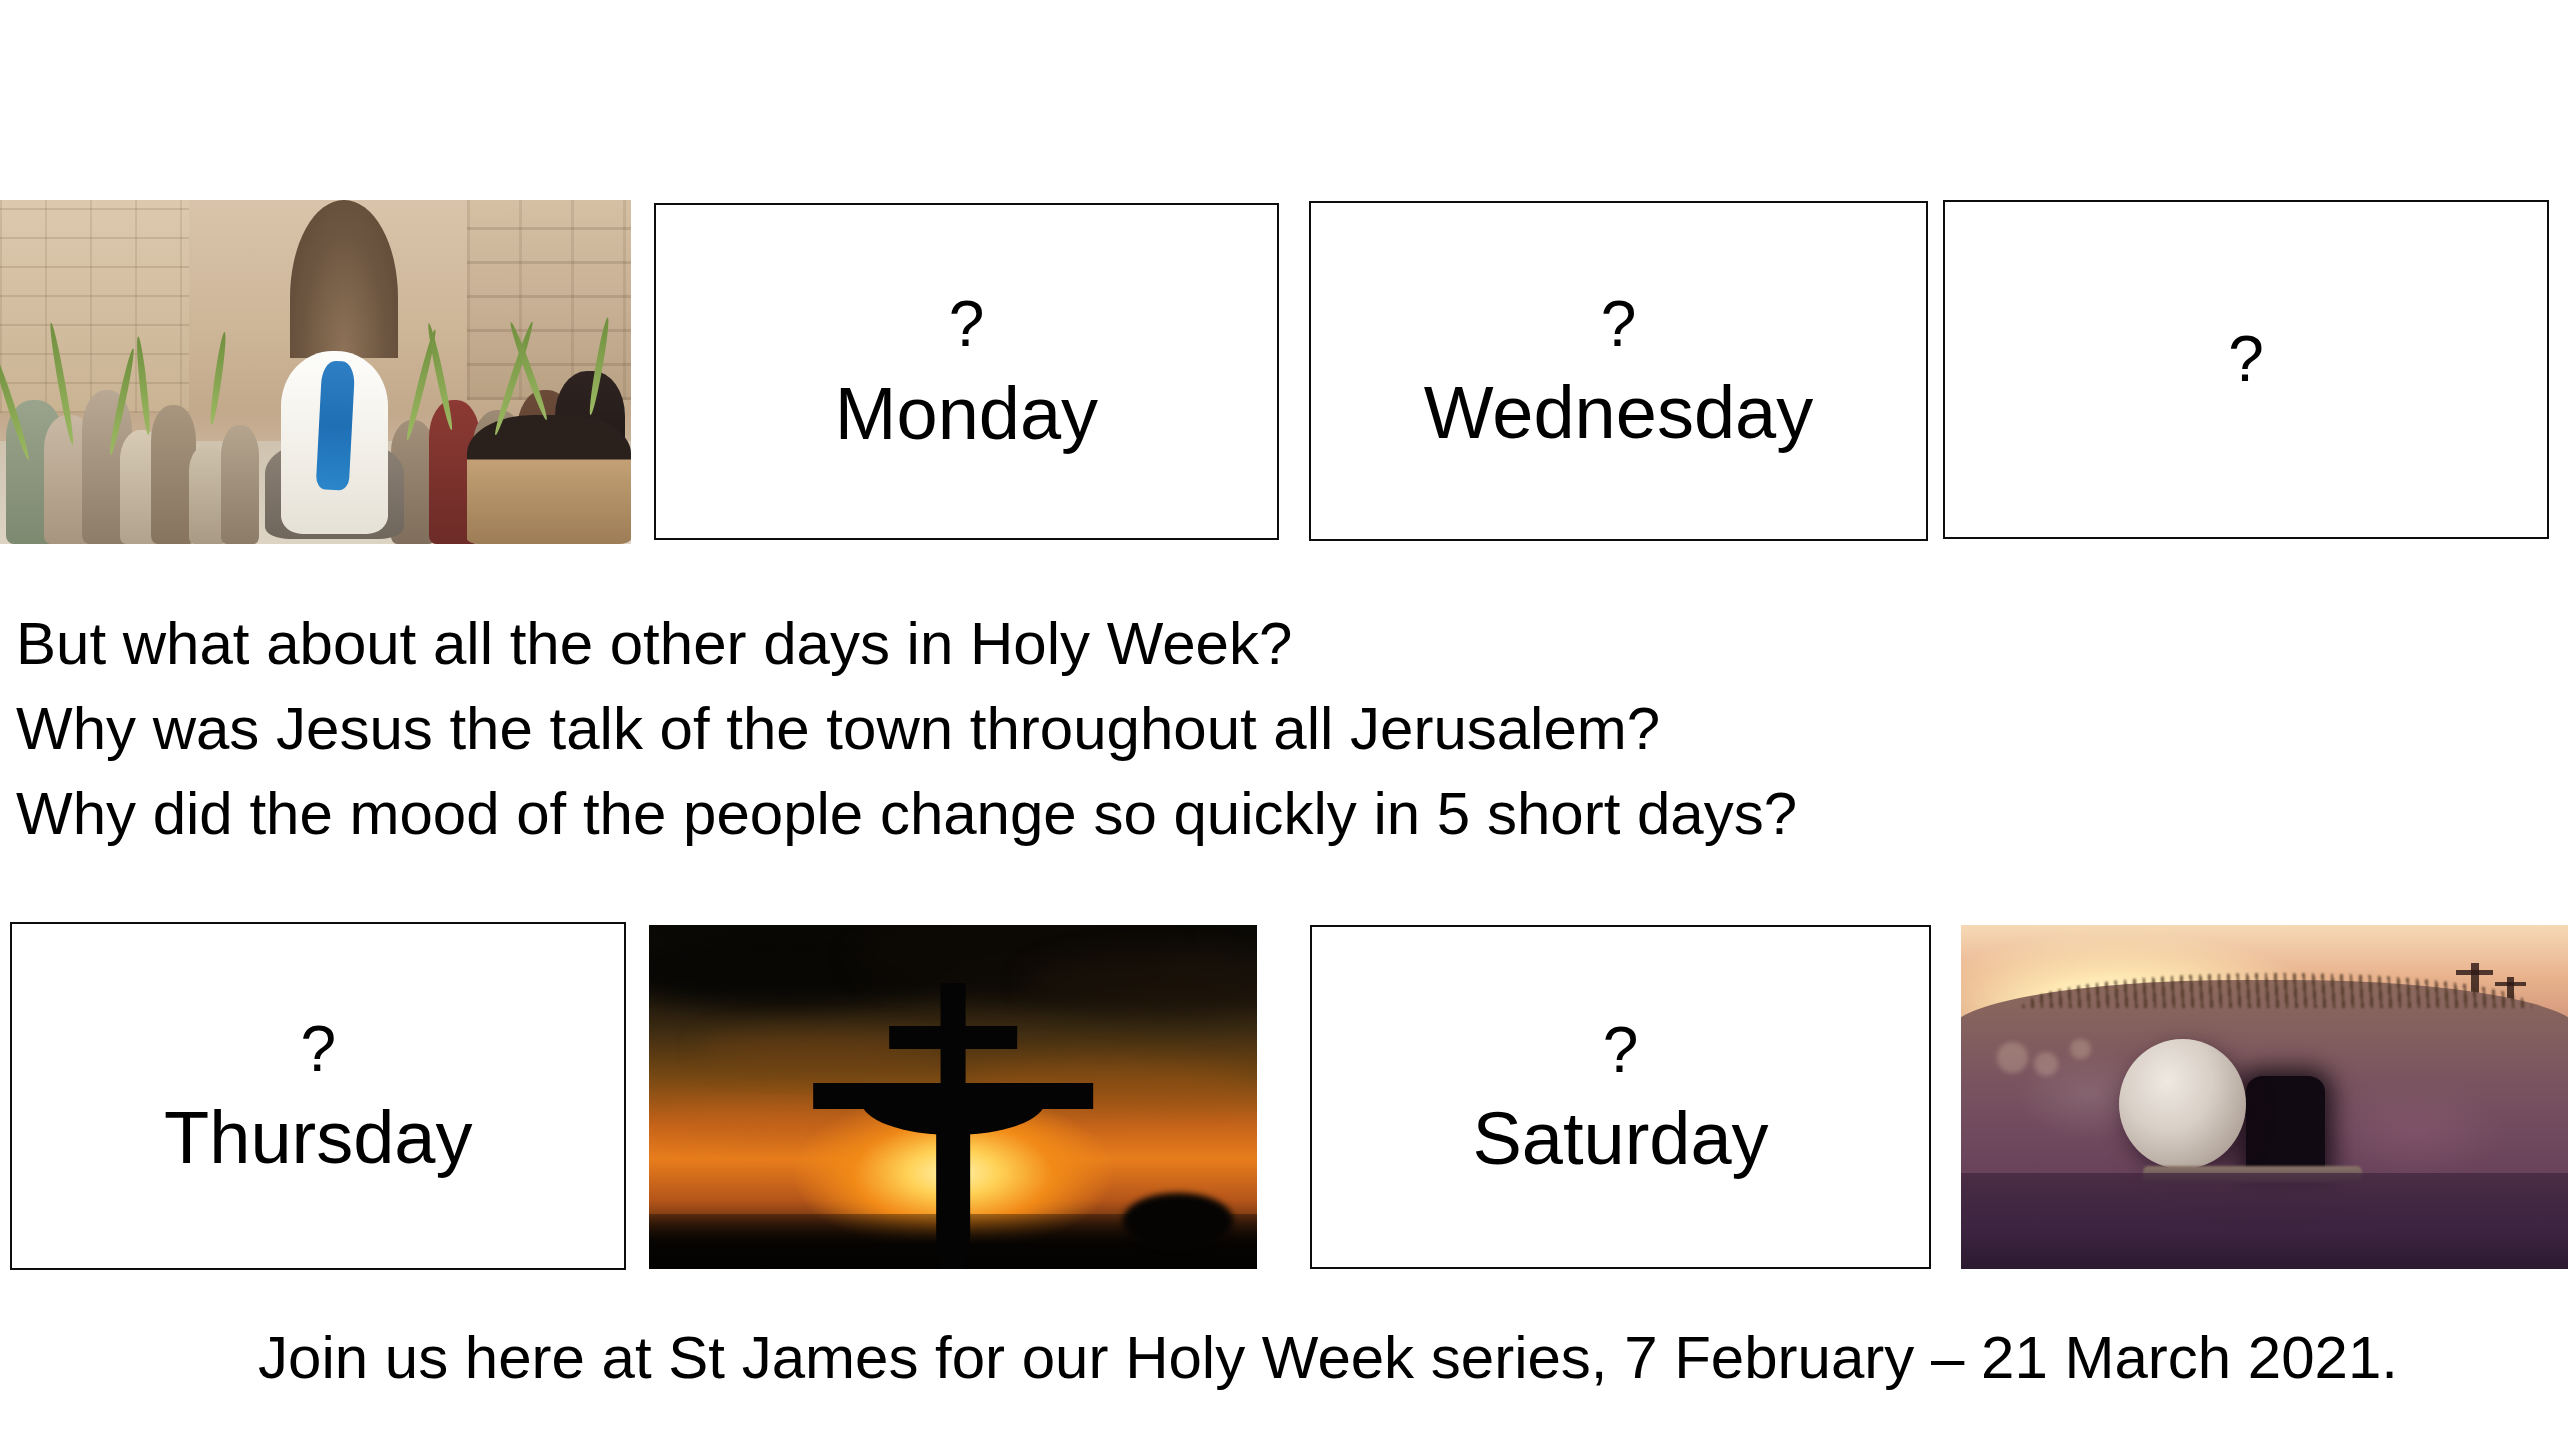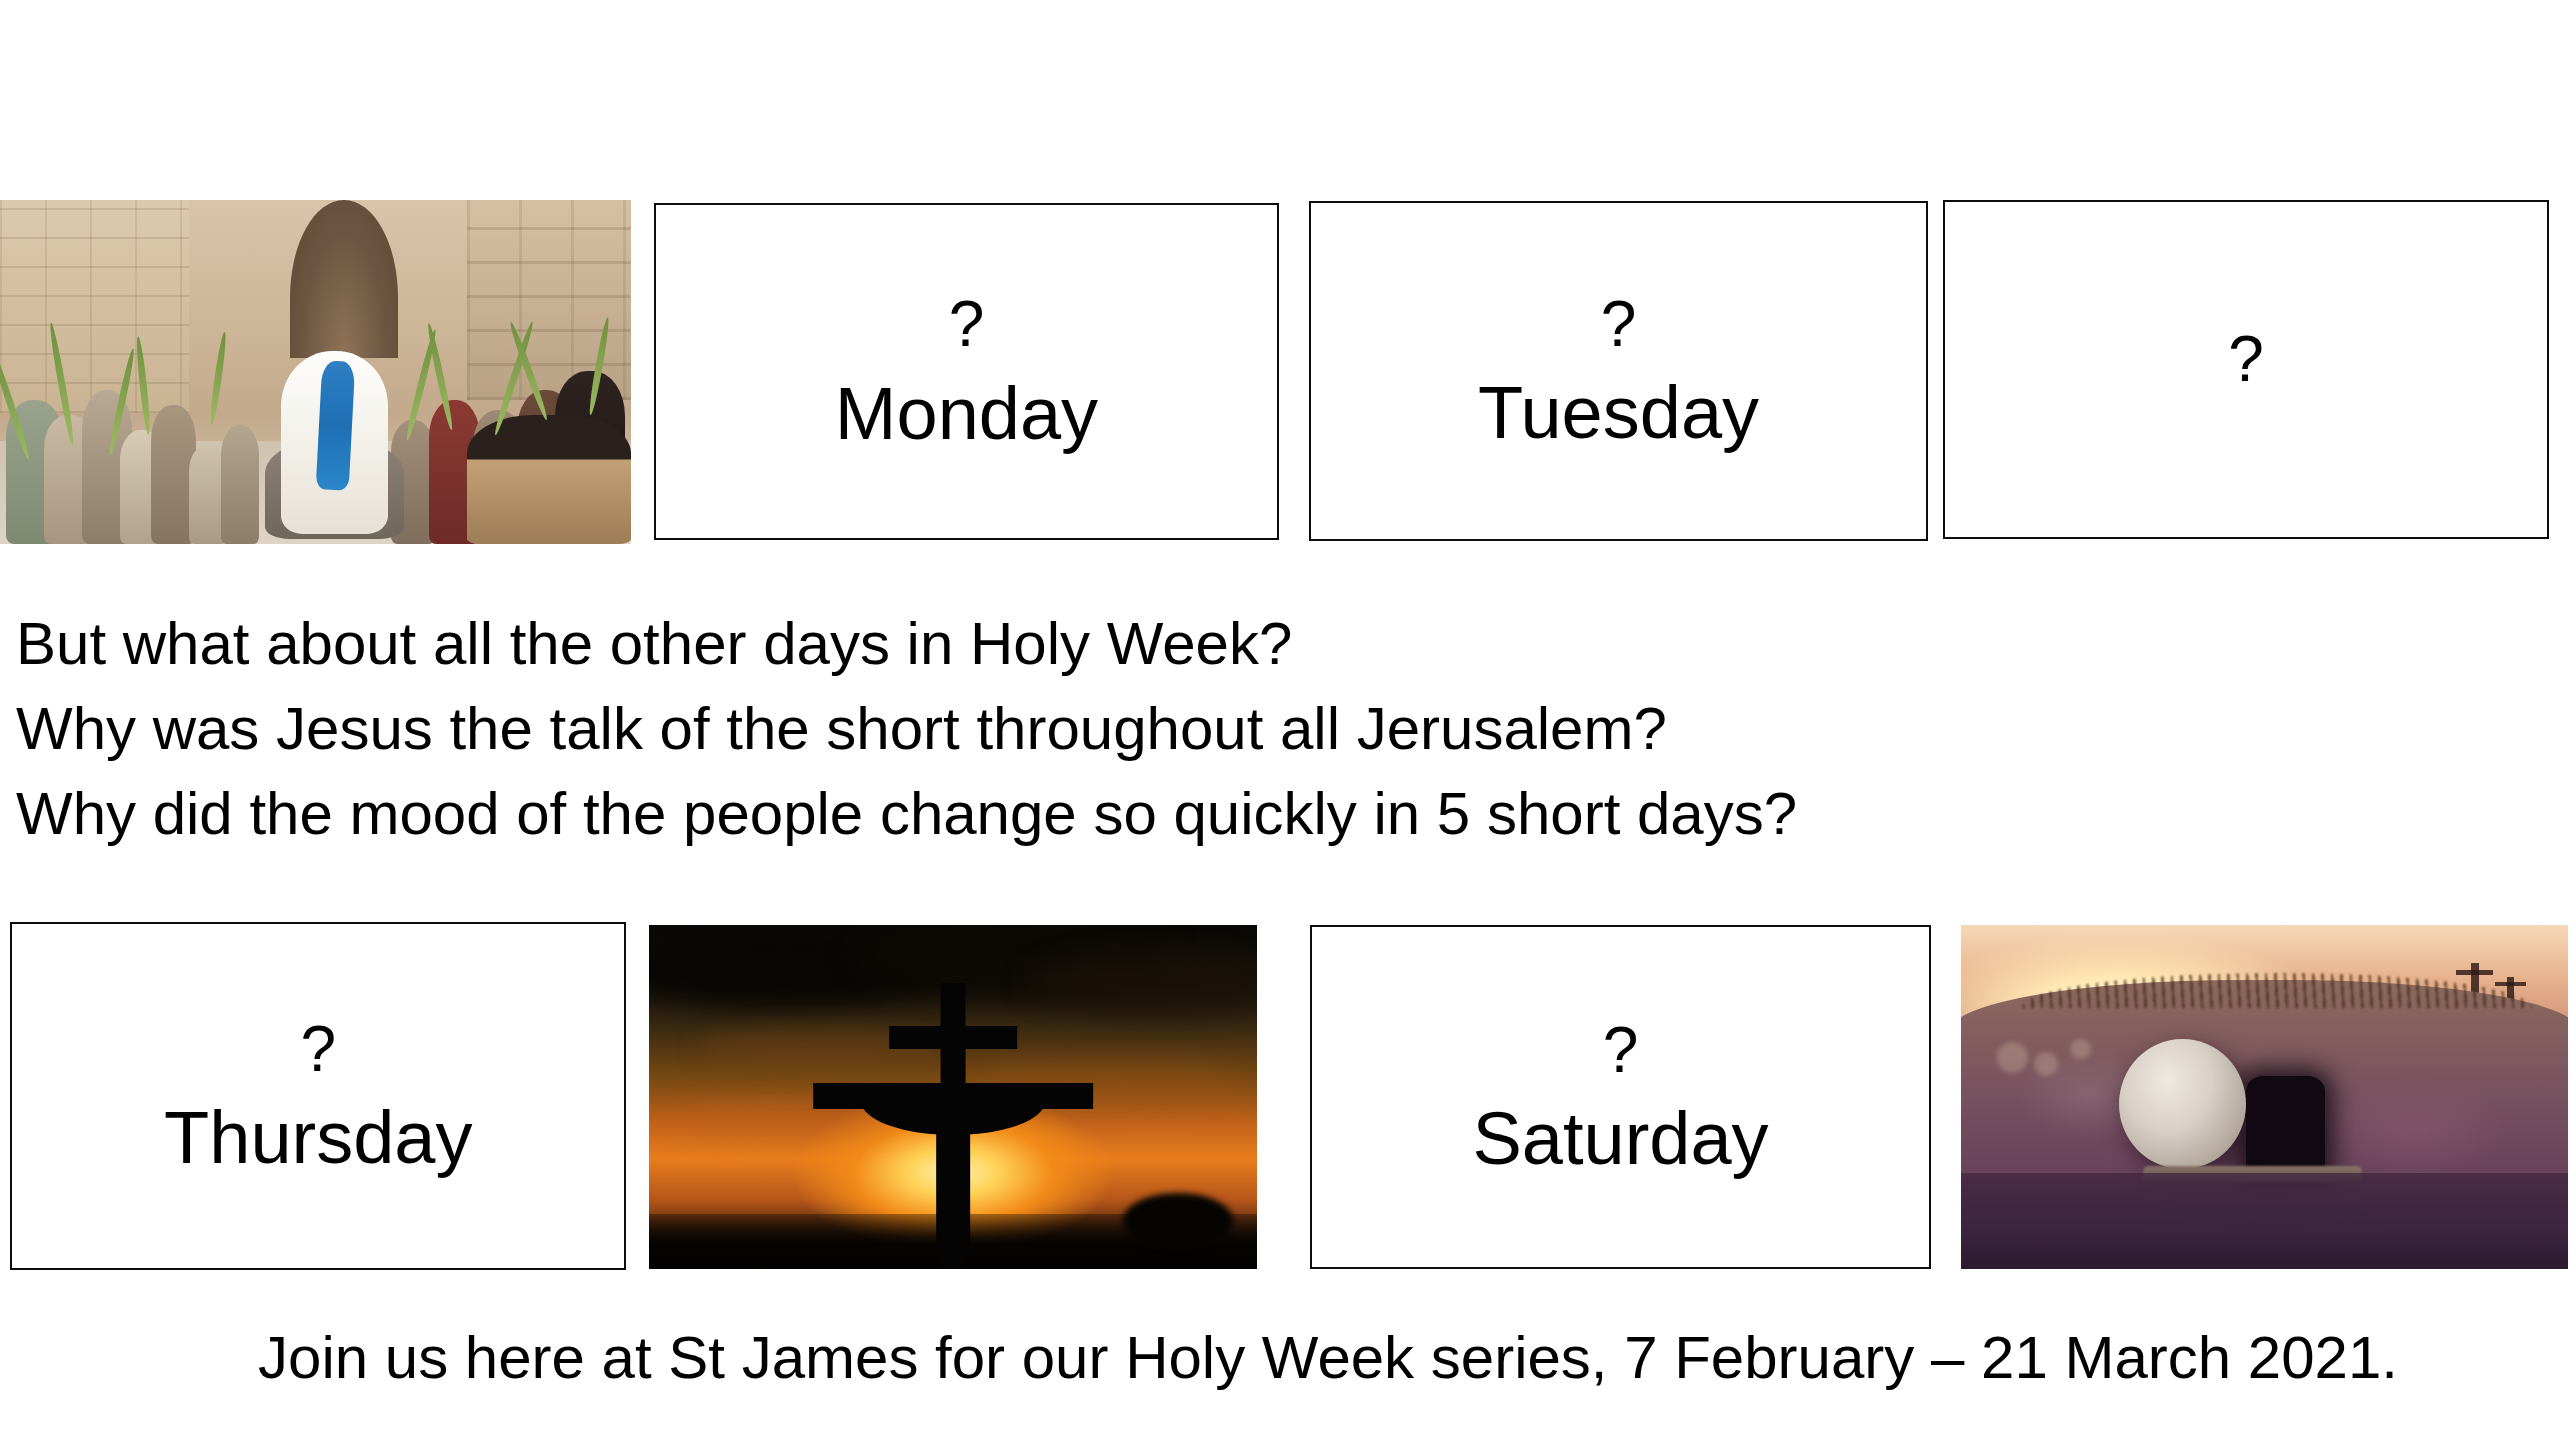--- a/index.html
+++ b/index.html
@@ -362,30 +362,30 @@
     </div>
   </div>
 
   <div class="day-card" style="left:654px; top:203px; width:625px; height:337px;">
     <div class="qmark">?</div>
     <div class="dayname">Monday</div>
   </div>
 
   <div class="day-card" style="left:1309px; top:201px; width:619px; height:340px;">
     <div class="qmark">?</div>
-    <div class="dayname">Tuesday</div>
+    <div class="dayname">Wednesday</div>
   </div>
 
   <div class="day-card" style="left:1943px; top:200px; width:606px; height:339px;">
     <div class="qmark">?</div>
   </div>
 
   <div class="questions">
     <div class="qline">But what about all the other days in Holy Week?</div>
-    <div class="qline">Why was Jesus the talk of the short throughout all Jerusalem?</div>
+    <div class="qline">Why was Jesus the talk of the town throughout all Jerusalem?</div>
     <div class="qline">Why did the mood of the people change so quickly in 5 short days?</div>
   </div>
 
   <div class="day-card" style="left:10.3px; top:922px; width:616px; height:348px;">
     <div class="qmark">?</div>
     <div class="dayname">Thursday</div>
   </div>
 
   <div class="photo" style="left:649px; top:925px; width:608px; height:344px;">
     <div class="cruc-sky"></div>

